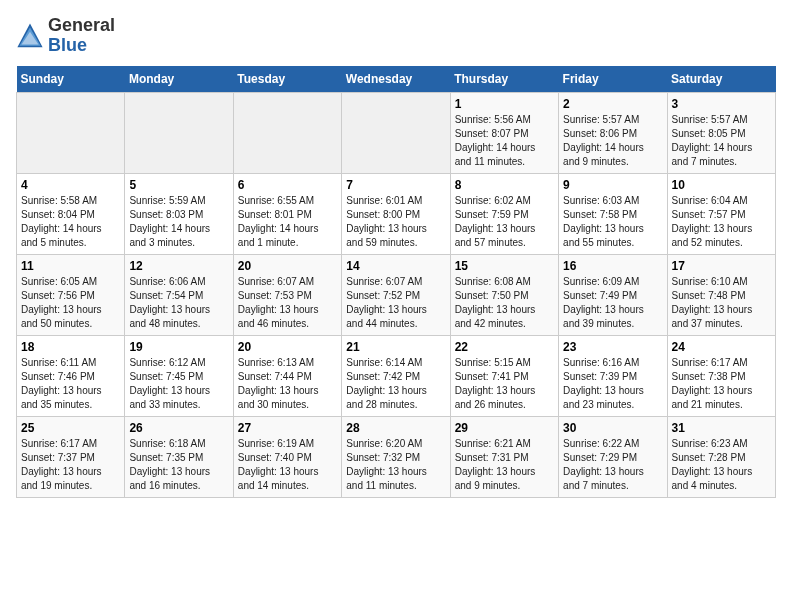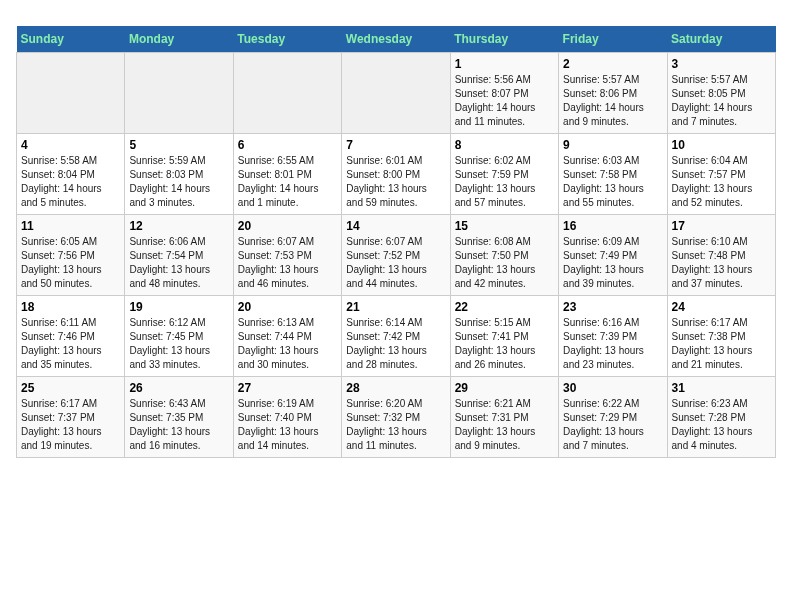--- a/index.html
+++ b/index.html
@@ -45,21 +45,21 @@
       font-size: 14px;
       color: #555;
     }
     .calendar {
       width: 100%;
       border-collapse: collapse;
       font-size: 11px;
     }
     .calendar th {
       background-color: #2563a8;
-      color: #86efac;
+      color: #ffffff;
       padding: 6px 4px;
       text-align: left;
       font-size: 12px;
       font-weight: bold;
     }
     .calendar td {
       border: 1px solid #ccc;
       vertical-align: top;
       padding: 4px;
       width: calc(100% / 7);
@@ -84,20 +84,31 @@
       line-height: 1.4;
     }
     .empty-cell {
       background: #f0f0f0 !important;
     }
   </style>
 </head>
 <body>
 
 <div class="header">
+  <div class="logo">
+    <svg class="logo-icon" viewBox="0 0 40 40" xmlns="http://www.w3.org/2000/svg">
+      <polygon points="20,2 38,36 2,36" fill="#2563a8"></polygon>
+      <polygon points="20,8 35,34 5,34" fill="#5b9bd5"></polygon>
+      <polygon points="20,14 32,32 8,32" fill="#a8c8e8"></polygon>
+    </svg>
+    <div class="logo-text">
+      <span class="logo-general">General</span><br>
+      <span class="logo-blue">Blue</span>
+    </div>
+  </div>
 </div>
 
 <table class="calendar">
   <thead>
     <tr>
     <th>Sunday</th>
         <th>Monday</th>
         <th>Tuesday</th>
         <th>Wednesday</th>
         <th>Thursday</th>
@@ -289,21 +300,21 @@
       <tr>
         <td>
           <span class="day-number">25</span>
           <div class="day-info" style="white-space: pre-line;">Sunrise: 6:17 AM
 Sunset: 7:37 PM
 Daylight: 13 hours
 and 19 minutes.</div>
         </td>
         <td>
           <span class="day-number">26</span>
-          <div class="day-info" style="white-space: pre-line;">Sunrise: 6:43 AM
+          <div class="day-info" style="white-space: pre-line;">Sunrise: 6:18 AM
 Sunset: 7:35 PM
 Daylight: 13 hours
 and 16 minutes.</div>
         </td>
         <td>
           <span class="day-number">27</span>
           <div class="day-info" style="white-space: pre-line;">Sunrise: 6:19 AM
 Sunset: 7:40 PM
 Daylight: 13 hours
 and 14 minutes.</div>

